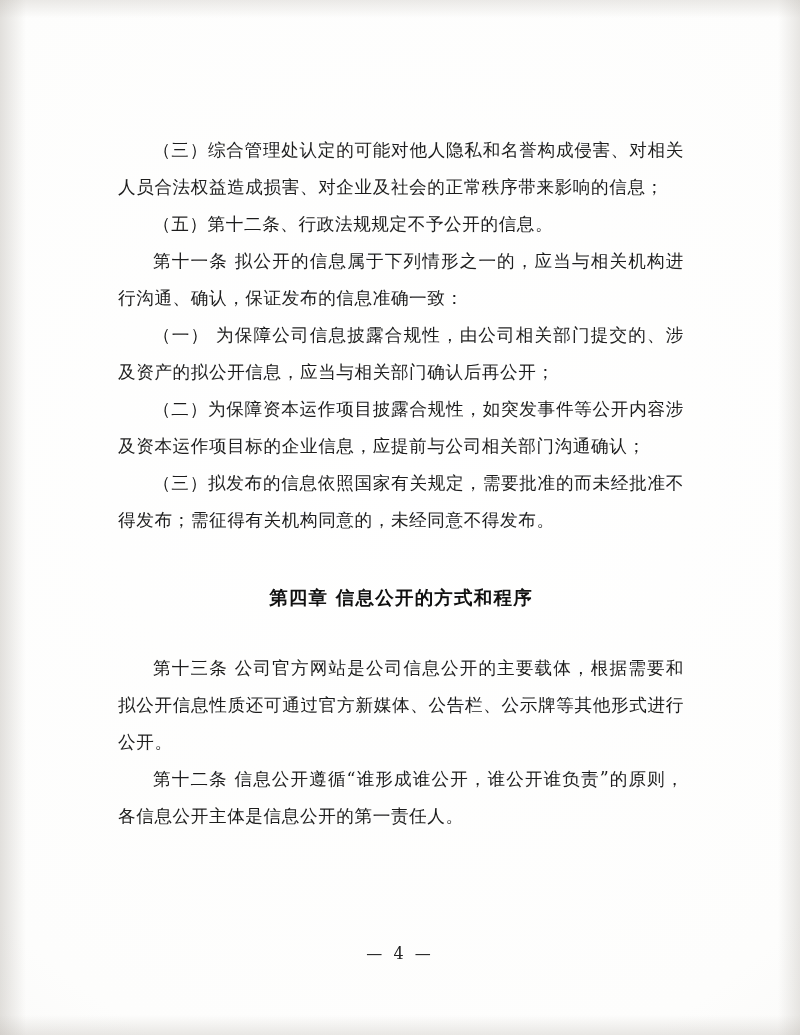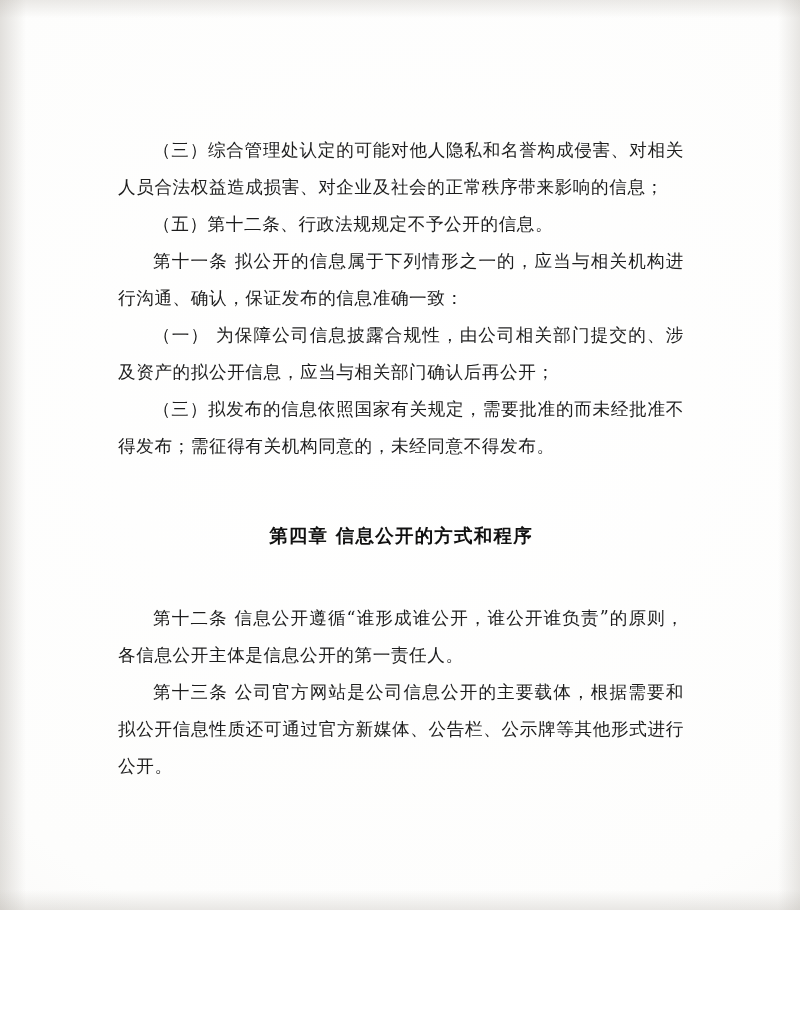--- a/index.html
+++ b/index.html
@@ -11,21 +11,21 @@
     height: 1035px;
     background: #ffffff;
     font-family: "DejaVu Serif", serif;
     overflow: hidden;
   }
 
   
   .page {
     position: relative;
     width: 800px;
-    height: 910px;
+    height: 1035px;
     background:
       radial-gradient(ellipse 130% 110% at 50% 45%, #ffffff 0%, #fdfdfc 55%, #f4f3f1 85%, #eceae6 100%);
     box-sizing: border-box;
     overflow: hidden;
   }
 
   
   .edge-left {
     position: absolute;
     left: 0; top: 0;
@@ -80,21 +80,21 @@
     font-weight: normal;
   }
 
   .heading {
     font-size: 18.5px;
     font-weight: bold;
     text-align: center;
     color: #111111;
     letter-spacing: 1.2px;
     font-family: "DejaVu Sans", sans-serif;
-    margin: 12px;
+    margin: 0;
   }
 
   .block-spacer-lg { height: 46px; }
   .block-spacer-md { height: 40px; }
 
   .footer {
     position: absolute;
     left: 0;
     top: 944px;
     width: 800px;
@@ -123,29 +123,30 @@
 
     <p class="para indent">（三）综合管理处认定的可能对他人隐私和名誉构成侵害、对相关人员合法权益造成损害、对企业及社会的正常秩序带来影响的信息；</p>
 
 
     <p class="para indent">（五）第十二条、行政法规规定不予公开的信息。</p>
 
     <p class="para indent"><span class="article-lead">第十一条  </span><span>拟公开的信息属于下列情形之一的，应当与相关机构进行沟通、确认，保证发布的信息准确一致：</span></p>
 
     <p class="para indent">（一） 为保障公司信息披露合规性，由公司相关部门提交的、涉及资产的拟公开信息，应当与相关部门确认后再公开；</p>
 
+    <p class="para indent">（二）为保障资本运作项目披露合规性，如突发事件等公开内容涉及资本运作项目标的企业信息，应提前与公司相关部门沟通确认；</p>
 
     <p class="para indent">（三）拟发布的信息依照国家有关规定，需要批准的而未经批准不得发布；需征得有关机构同意的，未经同意不得发布。</p>
 
     <div class="block-spacer-lg"></div>
 
     <h2 class="heading">第四章  信息公开的方式和程序</h2>
 
     <div class="block-spacer-md"></div>
 
+    <p class="para indent"><span class="article-lead">第十三条  </span><span>公司官方网站是公司信息公开的主要载体，根据需要和拟公开信息性质还可通过官方新媒体、公告栏、公示牌等其他形式进行公开。</span></p>
+
     <p class="para indent"><span class="article-lead">第十二条  </span><span>信息公开遵循“谁形成谁公开，谁公开谁负责”的原则，各信息公开主体是信息公开的第一责任人。</span></p>
-
-    <p class="para indent"><span class="article-lead">第十三条  </span><span>公司官方网站是公司信息公开的主要载体，根据需要和拟公开信息性质还可通过官方新媒体、公告栏、公示牌等其他形式进行公开。</span></p>
 
   </div>
 
   <div class="footer">— 4 —</div>
 </div>
 
 </body></html>

